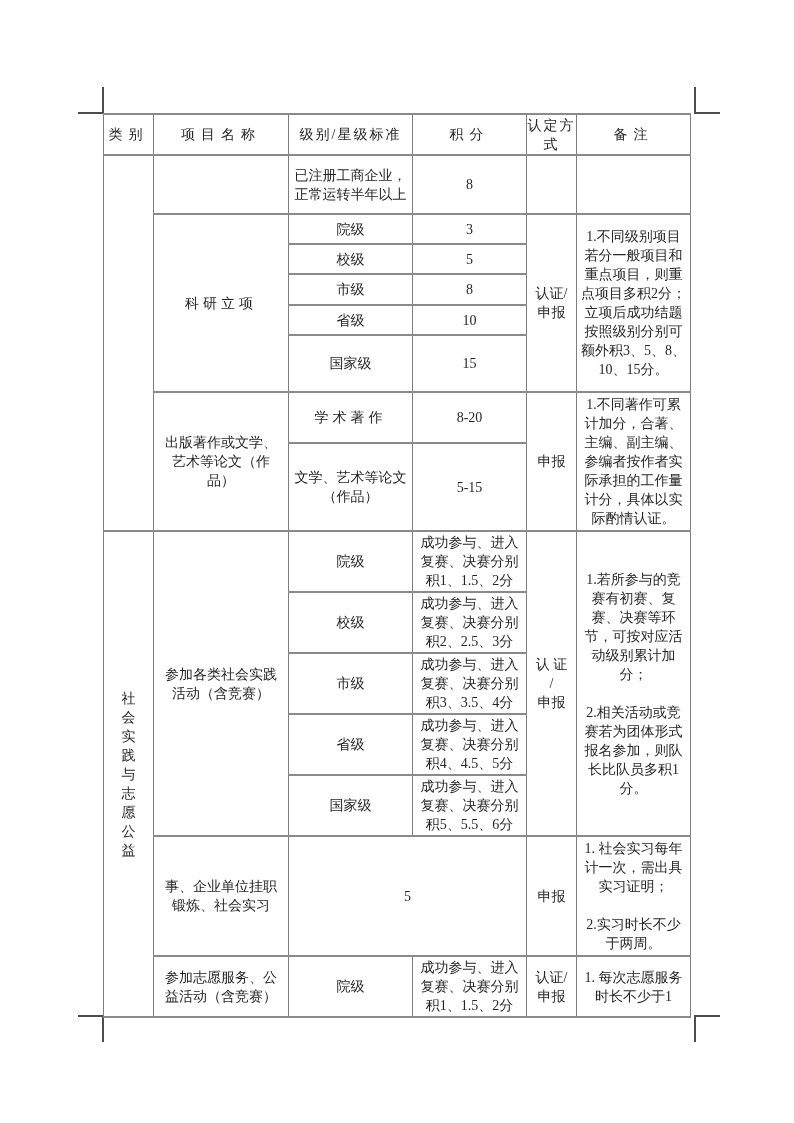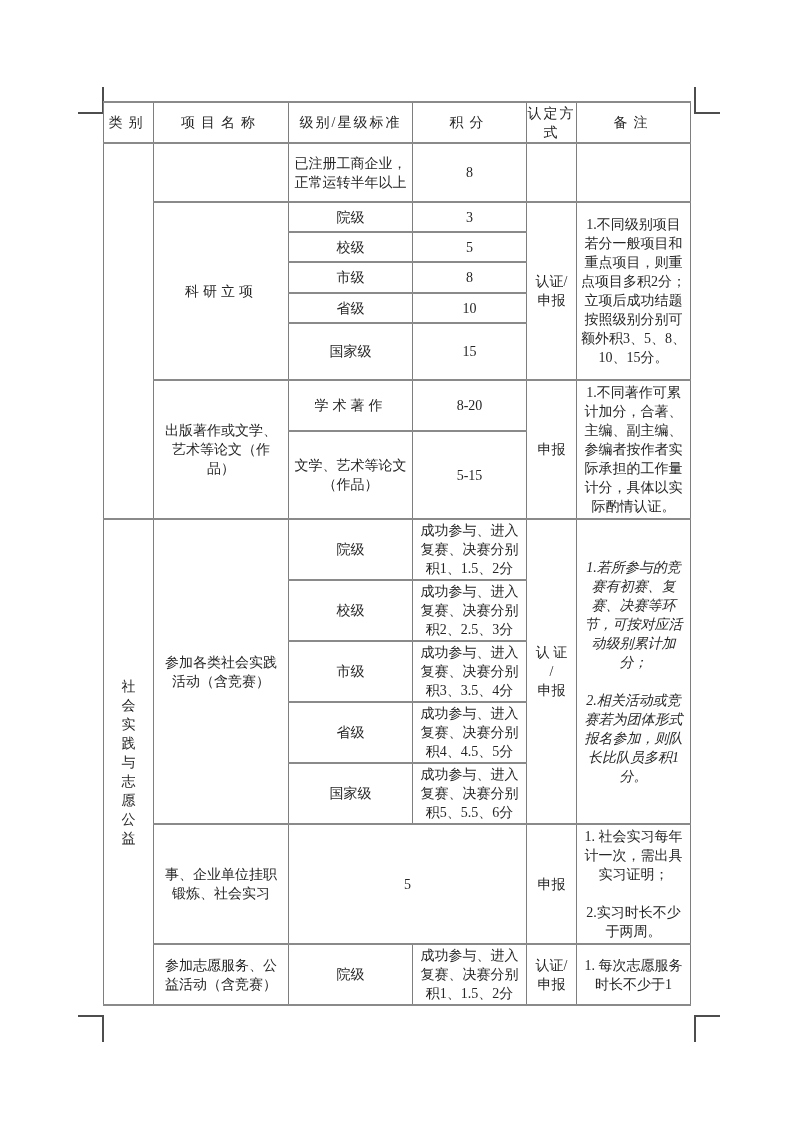--- a/index.html
+++ b/index.html
@@ -12,21 +12,21 @@
     overflow:hidden;
   }
   
   .crop{position:absolute;width:24px;height:25px;}
   .crop-tl{left:78px;top:87px;border-right:2px solid #4d4d4d;border-bottom:2px solid #4d4d4d;}
   .crop-tr{left:694px;top:87px;border-left:2px solid #4d4d4d;border-bottom:2px solid #4d4d4d;}
   .crop-bl{left:78px;top:1015px;border-right:2px solid #4d4d4d;border-top:2px solid #4d4d4d;}
   .crop-br{left:694px;top:1015px;border-left:2px solid #4d4d4d;border-top:2px solid #4d4d4d;}
 
   table.doc{
-    position:absolute;left:103px;top:101px;
+    position:absolute;left:103px;top:113px;
     width:587px;
     border-collapse:collapse;
     table-layout:fixed;
   }
   table.doc td, table.doc th{
     border-left:1px solid #7e7e7e;
     border-right:1px solid #7e7e7e;
     border-top:2px solid #8a8a8a;
     border-bottom:2px solid #8a8a8a;
     font-weight:normal;
@@ -43,21 +43,21 @@
   .sp2{letter-spacing:2px;}
   .nowrap{white-space:nowrap;}
   .small{font-size:13px;line-height:19px;}
   .fill{text-align:justify;text-justify:inter-ideograph;}
   .remarks{
     text-align:justify;text-justify:inter-ideograph;
     vertical-align:top;
     padding:3px 5px;
     font-size:14px;line-height:20px;
   }
-  .pad-top-lg{padding-top:26px;font-style:italic;}
+  .pad-top-lg{padding-top:26px;}
   .pad-top-md{padding-top:8px;}
   .pad-top-sm{padding-top:12px;}
   .vcat{line-height:28px;font-size:14px;}
 </style>
 </head>
 <body>
 
 <div id="page">
 
   <div class="crop crop-tl"></div>

